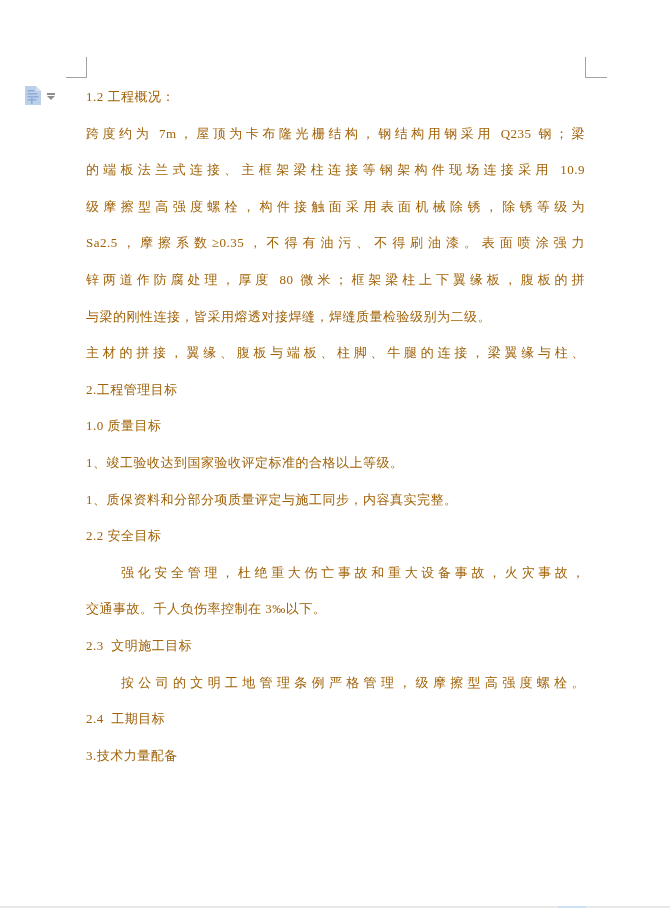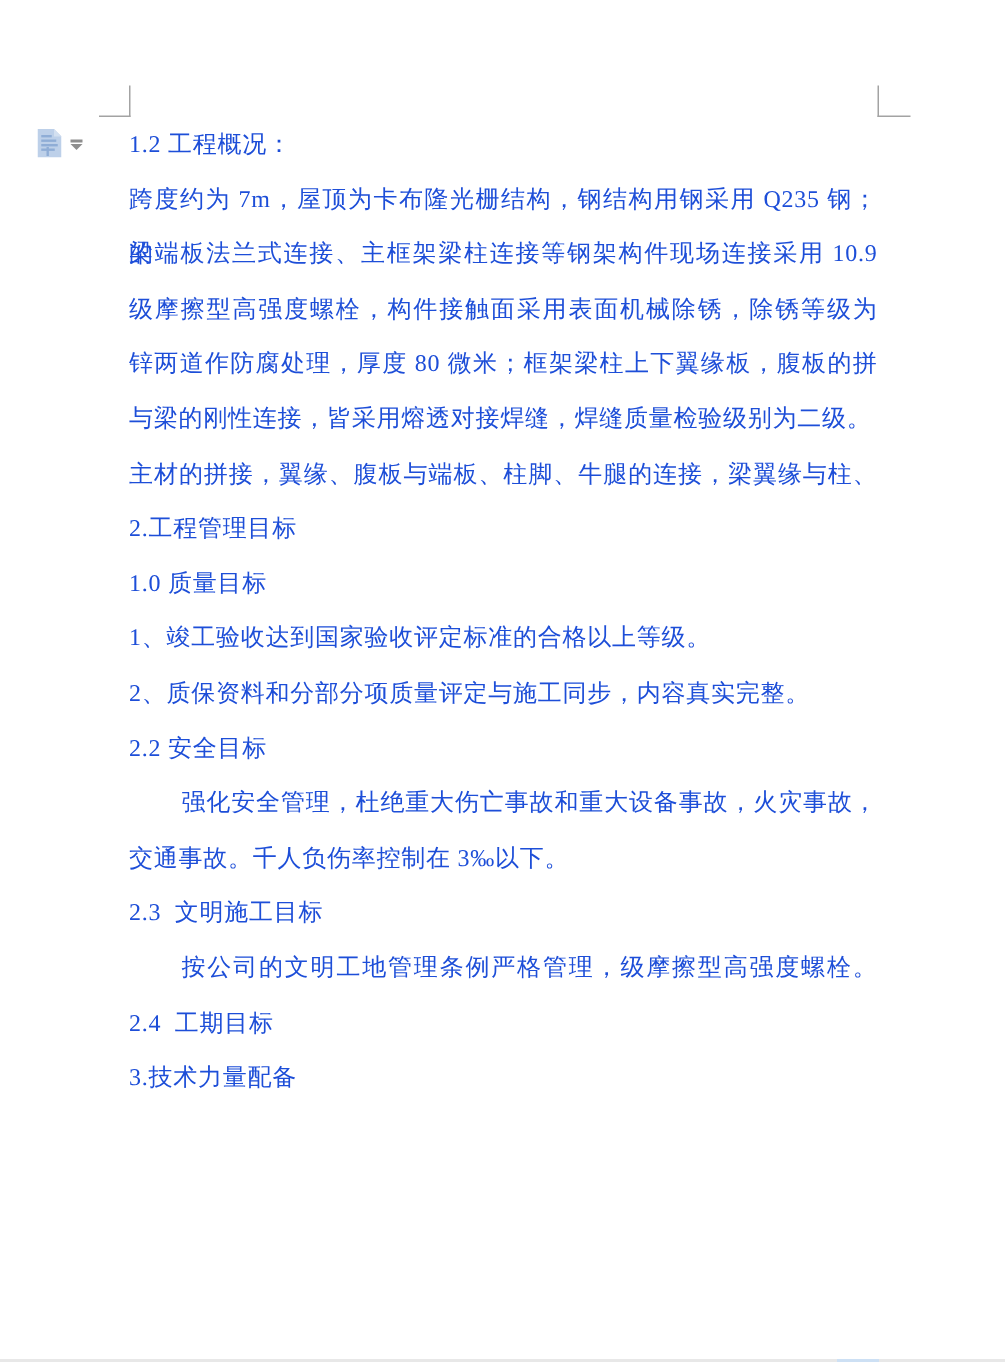--- a/index.html
+++ b/index.html
@@ -52,22 +52,22 @@
     border-left: 4px solid transparent;
     border-right: 4px solid transparent;
     border-top: 4px solid #8e8e8e;
   }
 
   
   .doc-text {
     position: absolute;
     left: 86px; top: 79px;
     width: 499px;
-    color: #1d4ed8;
-    font-size: 16px;
+    color: #a16207;
+    font-size: 13px;
     line-height: 36.6px;
     letter-spacing: 0.5px;
     cursor: text;
   }
   .line {
     height: 36.6px;
     white-space: pre;
     overflow: visible;
   }
   .line.fill {
@@ -114,27 +114,28 @@
     </svg>
     <div class="paste-arrow-bar"></div>
     <div class="paste-arrow-tri"></div>
   </div>
 
   <div class="doc-text" id="doc-lines">
       <div class="line">1.2 工程概况：</div>
       <div class="line fill">跨度约为 7m，屋顶为卡布隆光栅结构，钢结构用钢采用 Q235 钢；梁</div>
       <div class="line fill">的端板法兰式连接、主框架梁柱连接等钢架构件现场连接采用 10.9</div>
       <div class="line fill">级摩擦型高强度螺栓，构件接触面采用表面机械除锈，除锈等级为</div>
+      <div class="line fill">Sa2.5，摩擦系数≥0.35，不得有油污、不得刷油漆。表面喷涂强力</div>
       <div class="line fill">锌两道作防腐处理，厚度 80 微米；框架梁柱上下翼缘板，腹板的拼</div>
       <div class="line">与梁的刚性连接，皆采用熔透对接焊缝，焊缝质量检验级别为二级。</div>
       <div class="line fill">主材的拼接，翼缘、腹板与端板、柱脚、牛腿的连接，梁翼缘与柱、</div>
       <div class="line">2.工程管理目标</div>
       <div class="line">1.0 质量目标</div>
       <div class="line">1、竣工验收达到国家验收评定标准的合格以上等级。</div>
-      <div class="line">2、质保资料和分部分项质量评定与施工同步，内容真实完整。</div>
+      <div class="line">1、质保资料和分部分项质量评定与施工同步，内容真实完整。</div>
       <div class="line">2.2 安全目标</div>
       <div class="line indent2 fill">强化安全管理，杜绝重大伤亡事故和重大设备事故，火灾事故，</div>
       <div class="line">交通事故。千人负伤率控制在 3‰以下。</div>
       <div class="line">2.3  文明施工目标</div>
       <div class="line indent2 fill">按公司的文明工地管理条例严格管理，级摩擦型高强度螺栓。</div>
       <div class="line">2.4  工期目标</div>
       <div class="line">3.技术力量配备</div>
     </div>
 
   <div class="bottom-line"></div>

